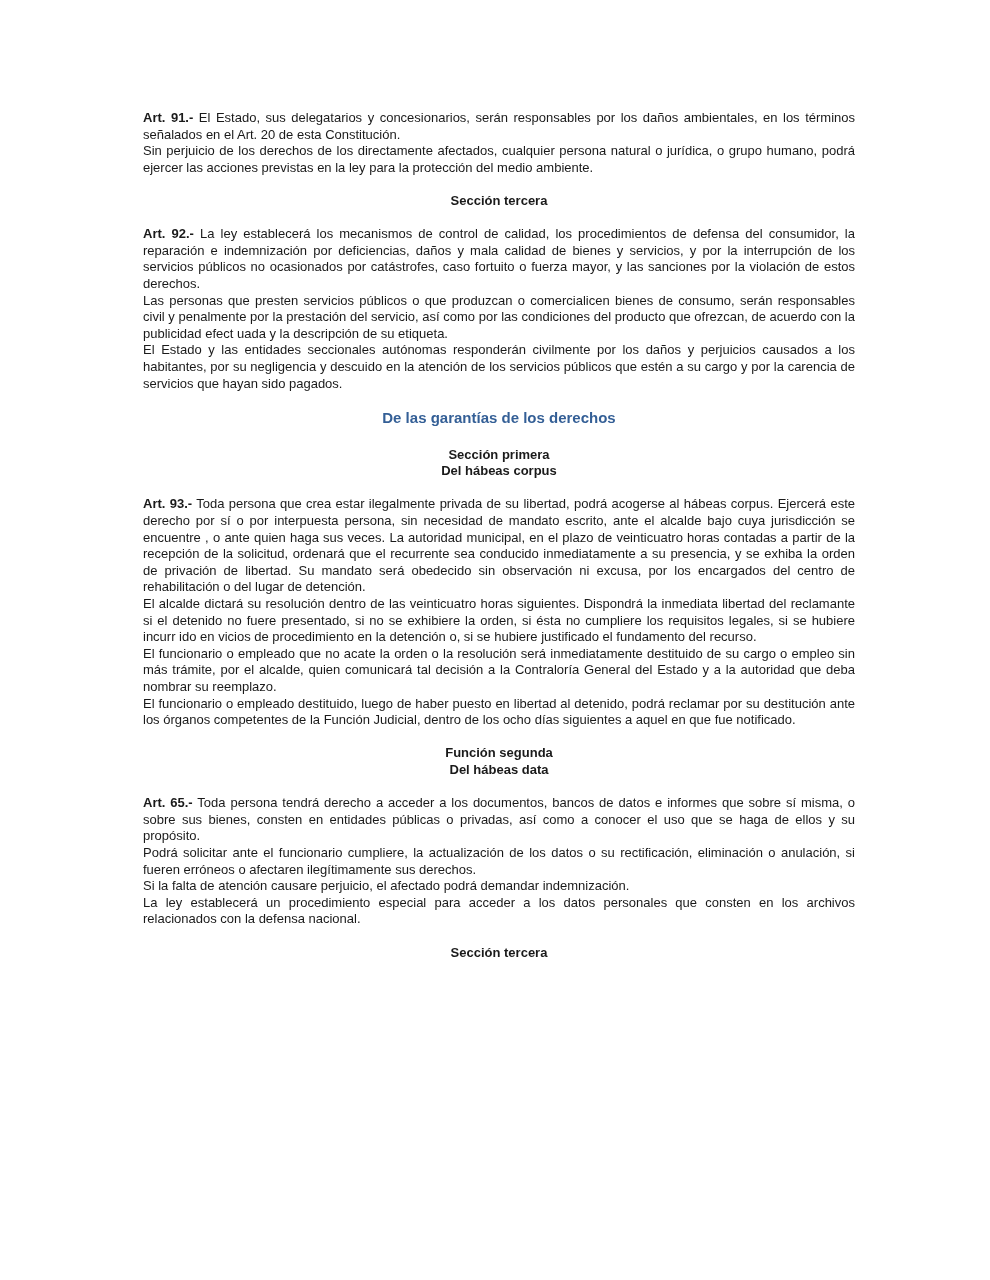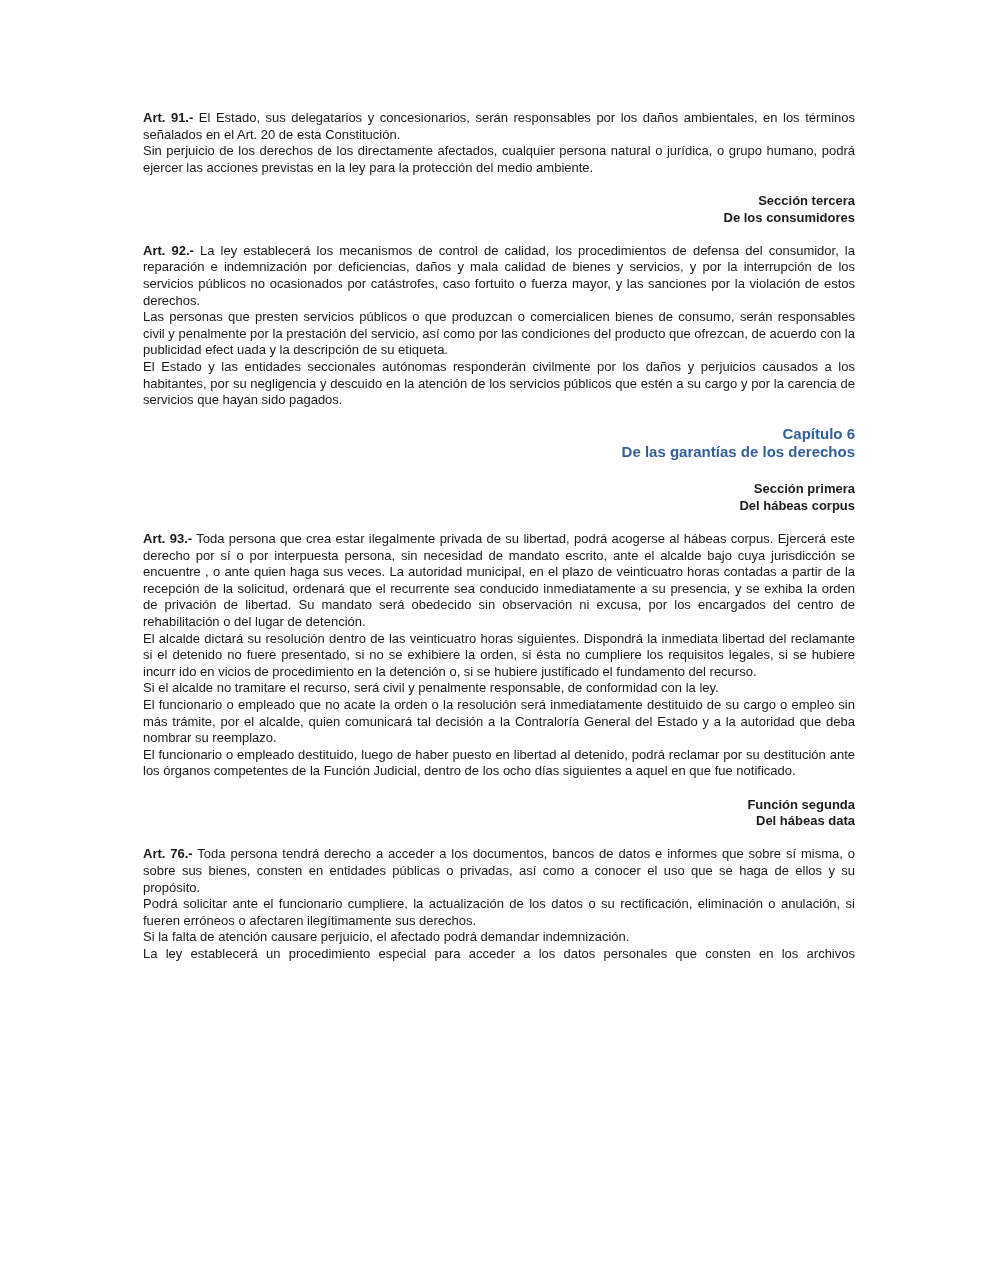--- a/index.html
+++ b/index.html
@@ -28,21 +28,21 @@
     margin: 0 0 16.6px 0;
   }
   .para {
     margin: 0;
     text-align: justify;
   }
   .article-number {
     font-weight: bold;
   }
   .heading {
-    text-align: right;
+    text-align: center;
     font-weight: bold;
     margin: 0 0 16.6px 0;
   }
   .heading.section {
     color: var(--body-color, #1a1a1a);
   }
   .heading.chapter {
     color: var(--chapter-color, #345F96);
     font-size: 15px;
     line-height: 18px;
@@ -53,48 +53,45 @@
 <body>
 
 <div class="page">
   <div class="content" id="doc">
       <div class="article">
         <p class="para"><b class="article-number">Art. 91.-</b> <span>El Estado, sus delegatarios y concesionarios, serán responsables por los daños ambientales, en los términos señalados en el Art. 20 de esta Constitución.</span></p>
         <p class="para">Sin perjuicio de los derechos de los directamente afectados, cualquier persona natural o jurídica, o grupo humano, podrá ejercer las acciones previstas en la ley para la protección del medio ambiente.</p>
       </div>
       <div class="heading section">
         <div>Sección tercera</div>
-        <div>De los consumidores</div>
       </div>
       <div class="article">
         <p class="para"><b class="article-number">Art. 92.-</b> <span>La ley establecerá los mecanismos de control de calidad, los procedimientos de defensa del consumidor, la reparación e indemnización por deficiencias, daños y  mala calidad de bienes y servicios, y por la interrupción de los servicios públicos no ocasionados por catástrofes, caso fortuito o fuerza mayor, y las sanciones por la violación de estos derechos.</span></p>
         <p class="para">Las personas que presten servicios públicos o que produzcan o comercialicen bienes de consumo, serán responsables civil y penalmente por la prestación del servicio, así como por las condiciones del producto que ofrezcan, de acuerdo con la publicidad efect uada y la descripción de su etiqueta.</p>
         <p class="para">El Estado y las entidades seccionales autónomas responderán civilmente por los daños y perjuicios causados a los habitantes, por su negligencia y descuido en la atención de los servicios públicos que estén a su cargo y por la carencia de servicios que hayan sido pagados.</p>
       </div>
       <div class="heading chapter">
-        <div>Capítulo 6</div>
         <div>De las garantías de los derechos</div>
       </div>
       <div class="heading section">
         <div>Sección primera</div>
         <div>Del hábeas corpus</div>
       </div>
       <div class="article">
         <p class="para"><b class="article-number">Art. 93.-</b> <span>Toda persona que crea estar ilegalmente privada de su libertad, podrá acogerse al hábeas corpus. Ejercerá este derecho por sí o por interpuesta persona, sin necesidad de mandato escrito, ante el alcalde bajo cuya jurisdicción se encuentre , o ante quien haga sus veces. La autoridad municipal, en el plazo de veinticuatro horas contadas a partir de la recepción de la solicitud, ordenará que el recurrente sea conducido inmediatamente a su presencia, y se exhiba la orden de privación de libertad. Su mandato será obedecido sin observación ni excusa, por los encargados del centro de rehabilitación o del lugar de detención.</span></p>
         <p class="para">El alcalde dictará su resolución dentro de las veinticuatro horas siguientes. Dispondrá la inmediata libertad del reclamante si el detenido no fuere presentado, si no se exhibiere la orden, si ésta no cumpliere los requisitos legales, si se hubiere incurr ido en vicios de procedimiento en la detención o, si se hubiere justificado el fundamento del recurso.</p>
-        <p class="para">Si el alcalde no tramitare el recurso, será civil y penalmente responsable, de conformidad con la ley.</p>
         <p class="para">El funcionario o empleado que no acate la orden o la resolución será inmediatamente destituido de su cargo o empleo sin más trámite, por el alcalde, quien comunicará tal decisión a la Contraloría General del Estado y a la autoridad que deba nombrar su reemplazo.</p>
         <p class="para">El funcionario o empleado destituido, luego de haber puesto en libertad al detenido, podrá reclamar por su destitución ante los órganos competentes de la Función Judicial, dentro de los ocho días siguientes a aquel en que fue notificado.</p>
       </div>
       <div class="heading section">
         <div>Función segunda</div>
         <div>Del hábeas data</div>
       </div>
       <div class="article">
-        <p class="para"><b class="article-number">Art. 76.-</b> <span>Toda persona tendrá derecho a acceder a los documentos, bancos de datos e informes que sobre sí misma, o sobre sus bienes, consten en entidades públicas o privadas, así como a conocer el uso que se haga de ellos y su propósito.</span></p>
+        <p class="para"><b class="article-number">Art. 65.-</b> <span>Toda persona tendrá derecho a acceder a los documentos, bancos de datos e informes que sobre sí misma, o sobre sus bienes, consten en entidades públicas o privadas, así como a conocer el uso que se haga de ellos y su propósito.</span></p>
         <p class="para">Podrá solicitar ante el funcionario cumpliere, la actualización de los datos o su rectificación, eliminación o anulación, si fueren erróneos o afectaren ilegítimamente sus derechos.</p>
         <p class="para">Si la falta de atención causare perjuicio, el afectado podrá demandar indemnización.</p>
         <p class="para">La ley establecerá un procedimiento especial para acceder a los datos personales que consten en los archivos relacionados con la defensa nacional.</p>
       </div>
       <div class="heading section">
         <div>Sección tercera</div>
         <div>Del amparo</div>
       </div>
     </div>
 </div>

